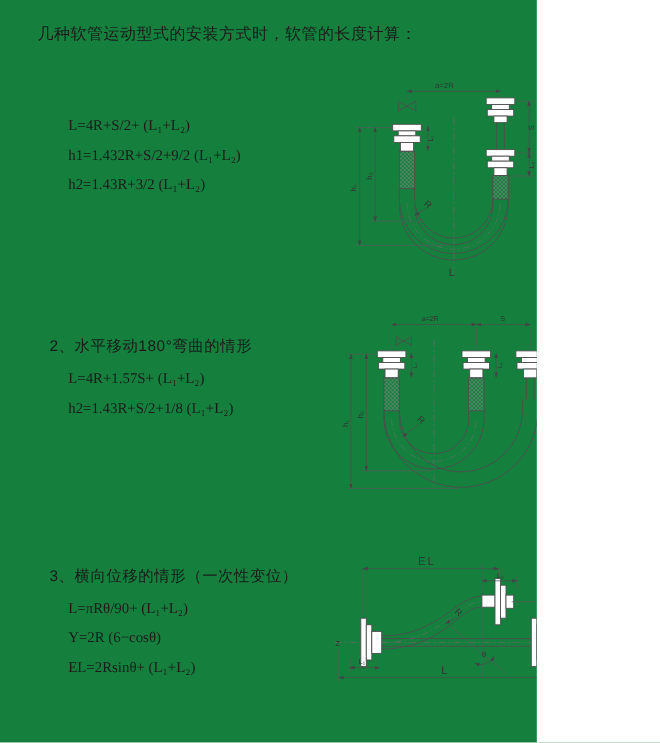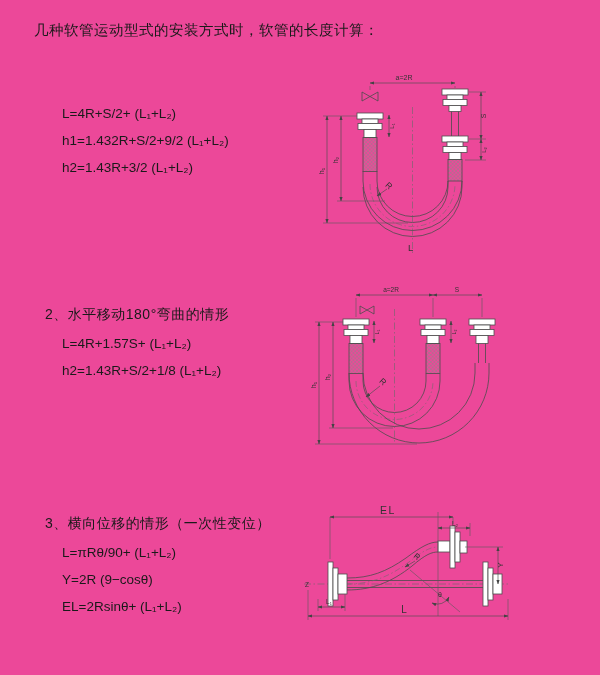--- a/index.html
+++ b/index.html
@@ -1,21 +1,21 @@
 <!DOCTYPE html>
 <html><head>
 <meta charset="utf-8">
 <style>
   html,body{margin:0;padding:0;background:#fff;}
-  .page{position:relative;width:600px;height:675px;background:#ec4899;overflow:hidden;
+  .page{position:relative;width:488px;height:675px;background:#15803d;overflow:hidden;
         font-family:"Liberation Sans",sans-serif;color:#1a1a1a;}
   .title{position:absolute;left:34px;top:21px;font-size:14.5px;letter-spacing:.5px;white-space:nowrap;}
   .sec{position:absolute;left:45px;}
   .sec-heading{font-size:14px;margin:0 0 13px 0;letter-spacing:.5px;white-space:nowrap;}
-  .formula{font-size:13.5px;line-height:14px;margin:0 0 13px 0;padding-left:17px;white-space:nowrap;}
+  .formula{font-size:13.5px;line-height:14px;margin:0 0 13px 0;padding-left:17px;white-space:nowrap;font-family:Liberation Serif, serif;}
   #sec1{top:107px}
   #sec2{top:306px}
   #sec3{top:515px}
   .diag{position:absolute;}
   #d1{left:305px;top:63px;}
   #d2{left:303px;top:281px;}
   #d3{left:298px;top:504px;}
   .ln{stroke:#4d4d4d;stroke-width:.8;fill:none;}
   .thin{stroke:#5a5a5a;stroke-width:.6;fill:none;}
   .dim{stroke:#4d4d4d;stroke-width:.65;fill:none;}
@@ -40,21 +40,21 @@
 
   <div class="sec" id="sec2">
     <p class="sec-heading">2、水平移动180°弯曲的情形</p>
     <p class="formula">L=4R+1.57S+ (L₁+L₂)</p>
     <p class="formula">h2=1.43R+S/2+1/8 (L₁+L₂)</p>
   </div>
 
   <div class="sec" id="sec3">
     <p class="sec-heading">3、横向位移的情形（一次性变位）</p>
     <p class="formula">L=πRθ/90+ (L₁+L₂)</p>
-    <p class="formula">Y=2R (9−cosθ)</p>
+    <p class="formula">Y=2R (6−cosθ)</p>
     <p class="formula">EL=2Rsinθ+ (L₁+L₂)</p>
   </div>
 
   <svg id="d1" class="diag" width="270" height="197" viewBox="0 0 270 197">
     <defs>
       <marker id="ar" viewBox="0 0 10 10" refX="9" refY="5" markerWidth="7.5" markerHeight="7.5" orient="auto-start-reverse">
         <path d="M0,1.5 L10,5 L0,8.5 z" fill="#444"></path>
       </marker>
       <pattern id="braidPat" width="3.6" height="3.6" patternUnits="userSpaceOnUse">
         <path d="M0,0 L3.6,3.6 M3.6,0 L0,3.6" stroke="#8a8a8a" stroke-width="0.5"></path>

